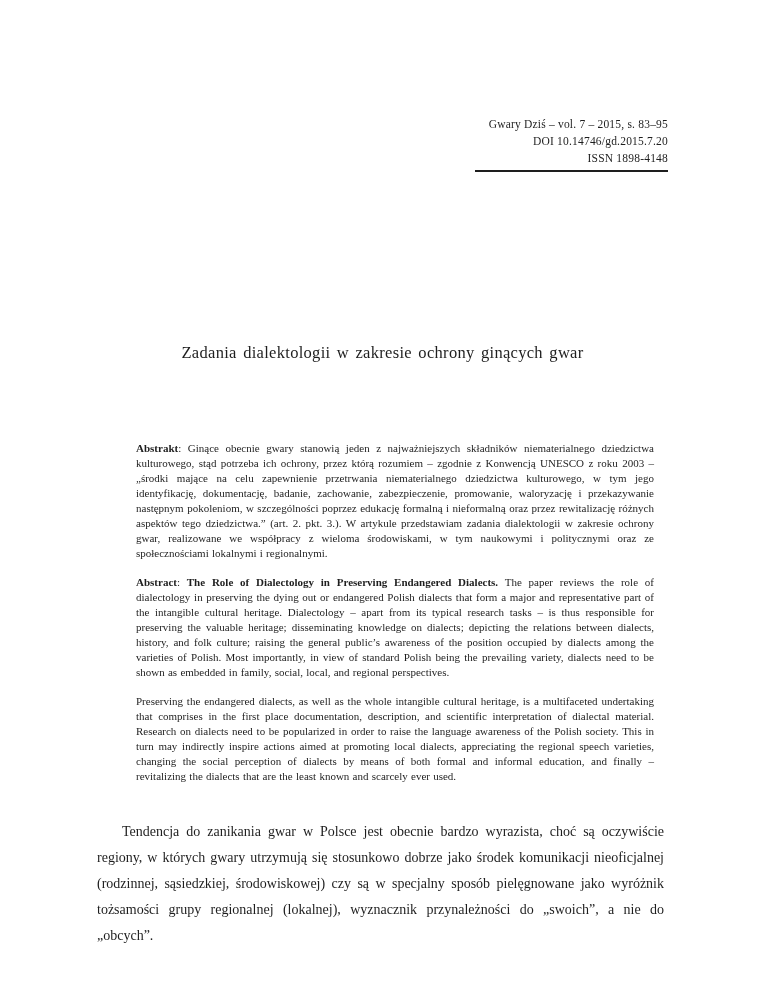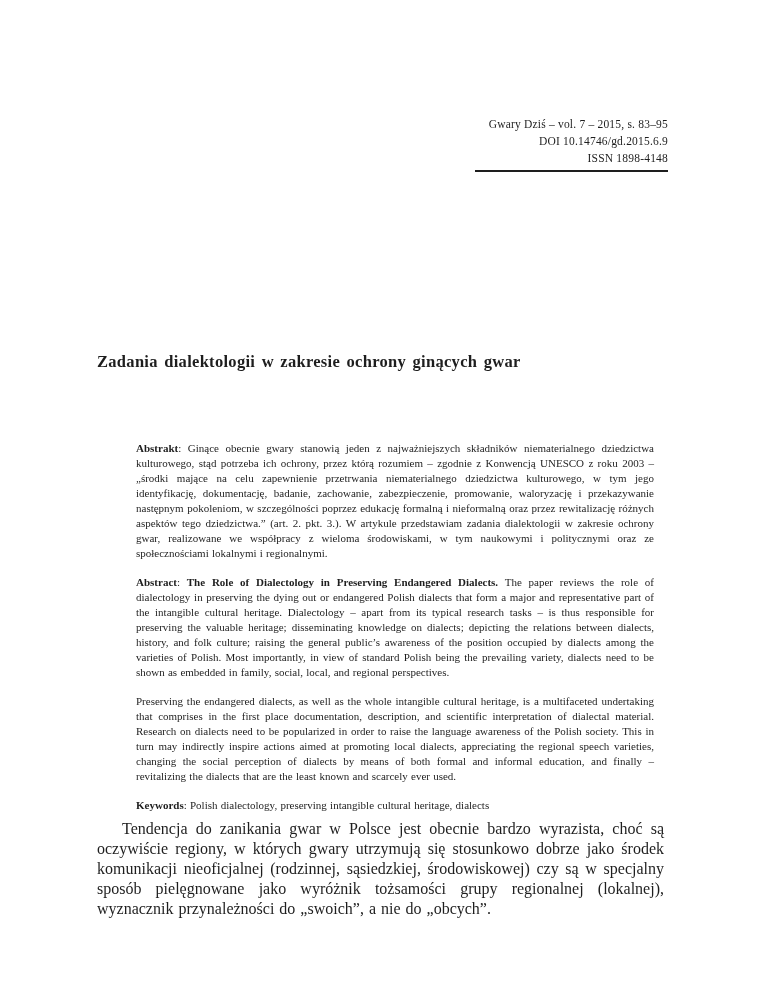--- a/index.html
+++ b/index.html
@@ -46,25 +46,25 @@
     line-height: 19.5px;
   }
   .author-name {
     font-weight: bold;
     font-size: 14px;
     letter-spacing: 0.3px;
   }
   
   .paper-title {
     position: absolute;
-    top: 341px;
+    top: 332px;
     left: 97px;
     right: 100px;
-    text-align: left;
-    font-weight: bold;
+    text-align: center;
+    font-weight: normal;
     font-size: 16.5px;
     letter-spacing: 0.3px;
     word-spacing: 2px;
   }
   
   .abstract-block {
     position: absolute;
     top: 427px;
     left: 122px;
     width: 546px;
@@ -87,55 +87,54 @@
   }
   .keywords-en {
     margin-top: 9px !important;
   }
   
   .body-text {
     position: absolute;
     top: 819px;
     left: 97px;
     width: 567px;
-    font-size: 16px;
-    line-height: 20px;
+    font-size: 14px;
+    line-height: 26px;
     text-align: justify;
     word-spacing: 1px;
   }
   .body-text p {
     margin: 0;
     text-indent: 25px;
   }
 </style>
 </head>
 <body>
 
 <div class="page">
 
   <div class="journal-header">
     <div>Gwary Dziś – vol. 7 – 2015, s. 83–95</div>
-    <div>DOI 10.14746/gd.2015.6.9</div>
+    <div>DOI 10.14746/gd.2015.7.20</div>
     <div>ISSN 1898-4148</div>
   </div>
   <div class="header-rule"></div>
 
 
   <h1 class="paper-title">Zadania dialektologii w zakresie ochrony ginących gwar</h1>
 
   <div class="abstract-block">
 
     <p><span class="bold">Abstrakt</span><span>: Ginące obecnie gwary stanowią jeden z najważniejszych składników niematerialnego dziedzictwa kulturowego, stąd potrzeba ich ochrony, przez którą rozumiem – zgodnie z Konwencją UNESCO z roku 2003 – „środki mające na celu zapewnienie przetrwania niematerialnego dziedzictwa kulturowego, w tym jego identyfikację, dokumentację, badanie, zachowanie, zabezpieczenie, promowanie, waloryzację i przekazywanie następnym pokoleniom, w szczególności poprzez edukację formalną i nieformalną oraz przez rewitalizację różnych aspektów tego dziedzictwa.” (art. 2. pkt. 3.). W artykule przedstawiam zadania dialektologii w zakresie ochrony gwar, realizowane we współpracy z wieloma środowiskami, w tym naukowymi i politycznymi oraz ze społecznościami lokalnymi i regionalnymi.</span></p>
 
 
     <p class="abstract-en"><span class="bold">Abstract</span><span>: </span><span class="bold">The Role of Dialectology in Preserving Endangered Dialects.</span><span> The paper reviews the role of dialectology in preserving the dying out or endangered Polish dialects that form a major and representative part of the intangible cultural heritage. Dialectology – apart from its typical research tasks – is thus responsible for preserving the valuable heritage; disseminating knowledge on dialects; depicting the relations between dialects, history, and folk culture; raising the general public’s awareness of the position occupied by dialects among the varieties of Polish. Most importantly, in view of standard Polish being the prevailing variety, dialects need to be shown as embedded in family, social, local, and regional perspectives.</span></p>
 
     <p><span>Preserving the endangered dialects, as well as the whole intangible cultural heritage, is a multifaceted undertaking that comprises in the first place documentation, description, and scientific interpretation of dialectal material. Research on dialects need to be popularized in order to raise the language awareness of the Polish society. This in turn may indirectly inspire actions aimed at promoting local dialects, appreciating the regional speech varieties, changing the social perception of dialects by means of both formal and informal education, and finally – revitalizing the dialects that are the least known and scarcely ever used.</span></p>
 
-    <p class="keywords-en"><span class="bold">Keywords</span><span>: Polish dialectology, preserving intangible cultural heritage, dialects</span></p>
 
   </div>
 
   <div class="body-text">
     <p>Tendencja do zanikania gwar w Polsce jest obecnie bardzo wyrazista, choć są oczywiście regiony, w których gwary utrzymują się stosunkowo dobrze jako środek komunikacji nieoficjalnej (rodzinnej, sąsiedzkiej, środowiskowej) czy są w specjalny sposób pielęgnowane jako wyróżnik tożsamości grupy regionalnej (lokalnej), wyznacznik przynależności do „swoich”, a nie do „obcych”.</p>
   </div>
 
 </div>
 
 </body></html>

